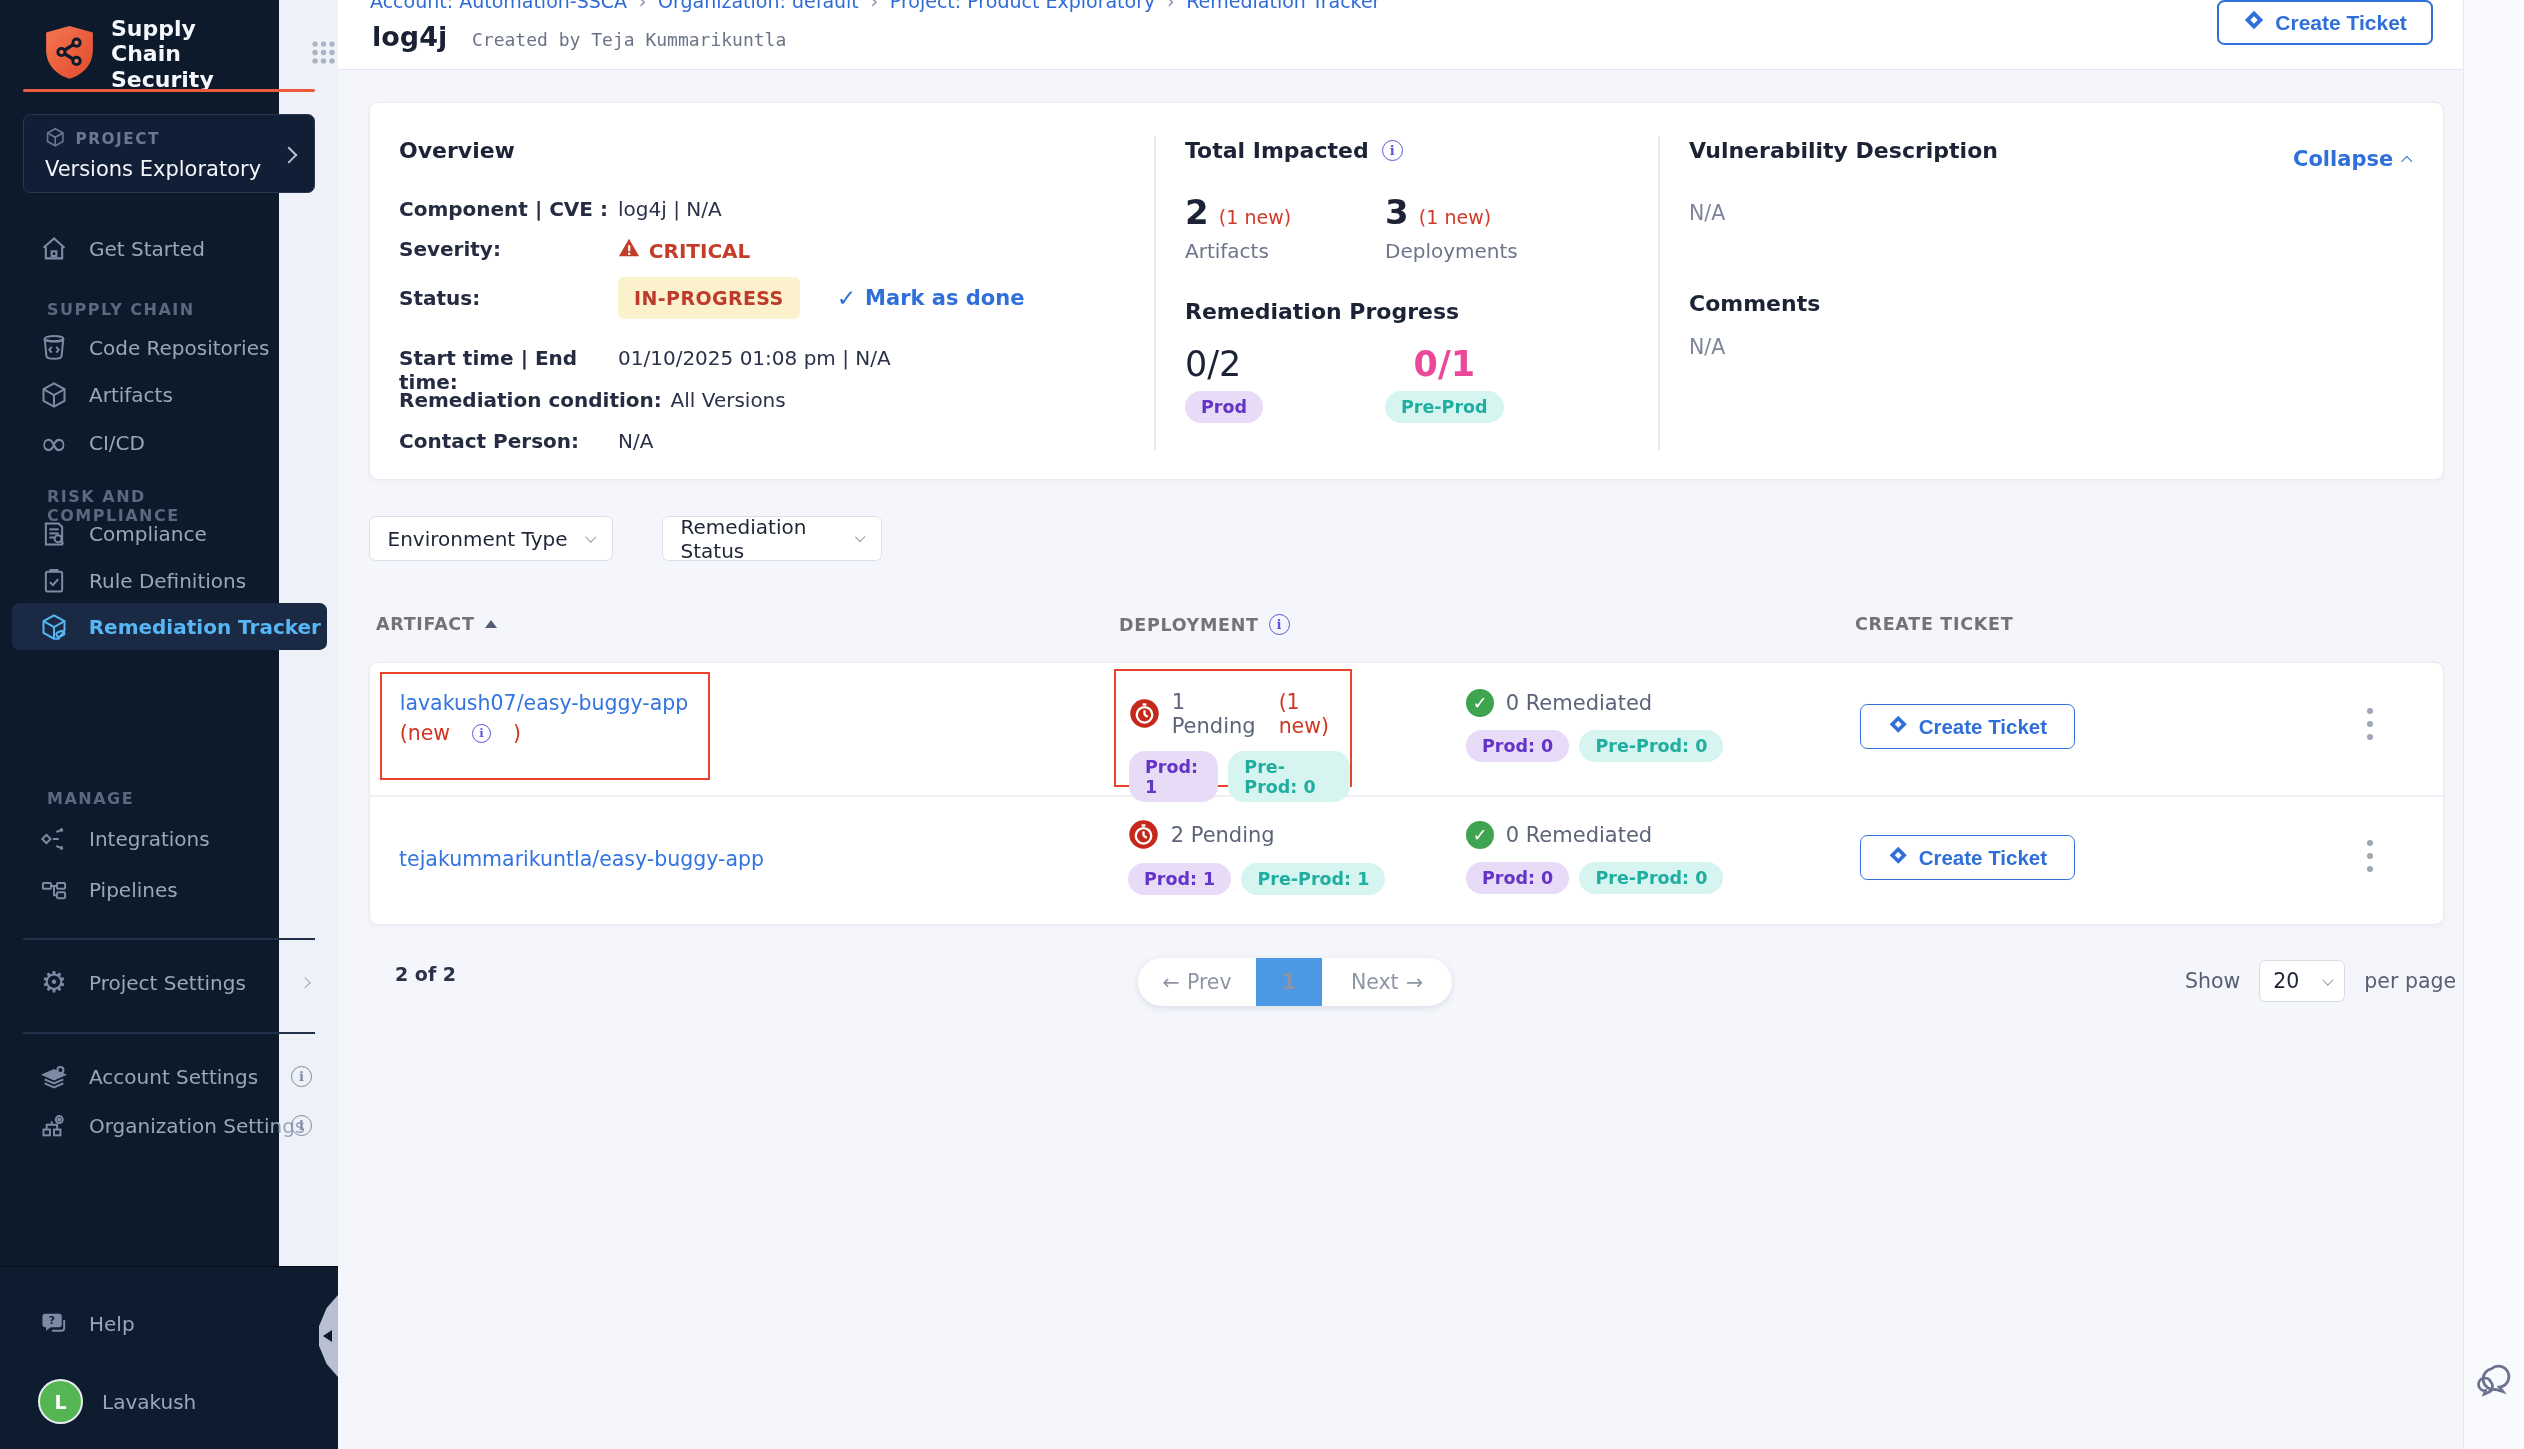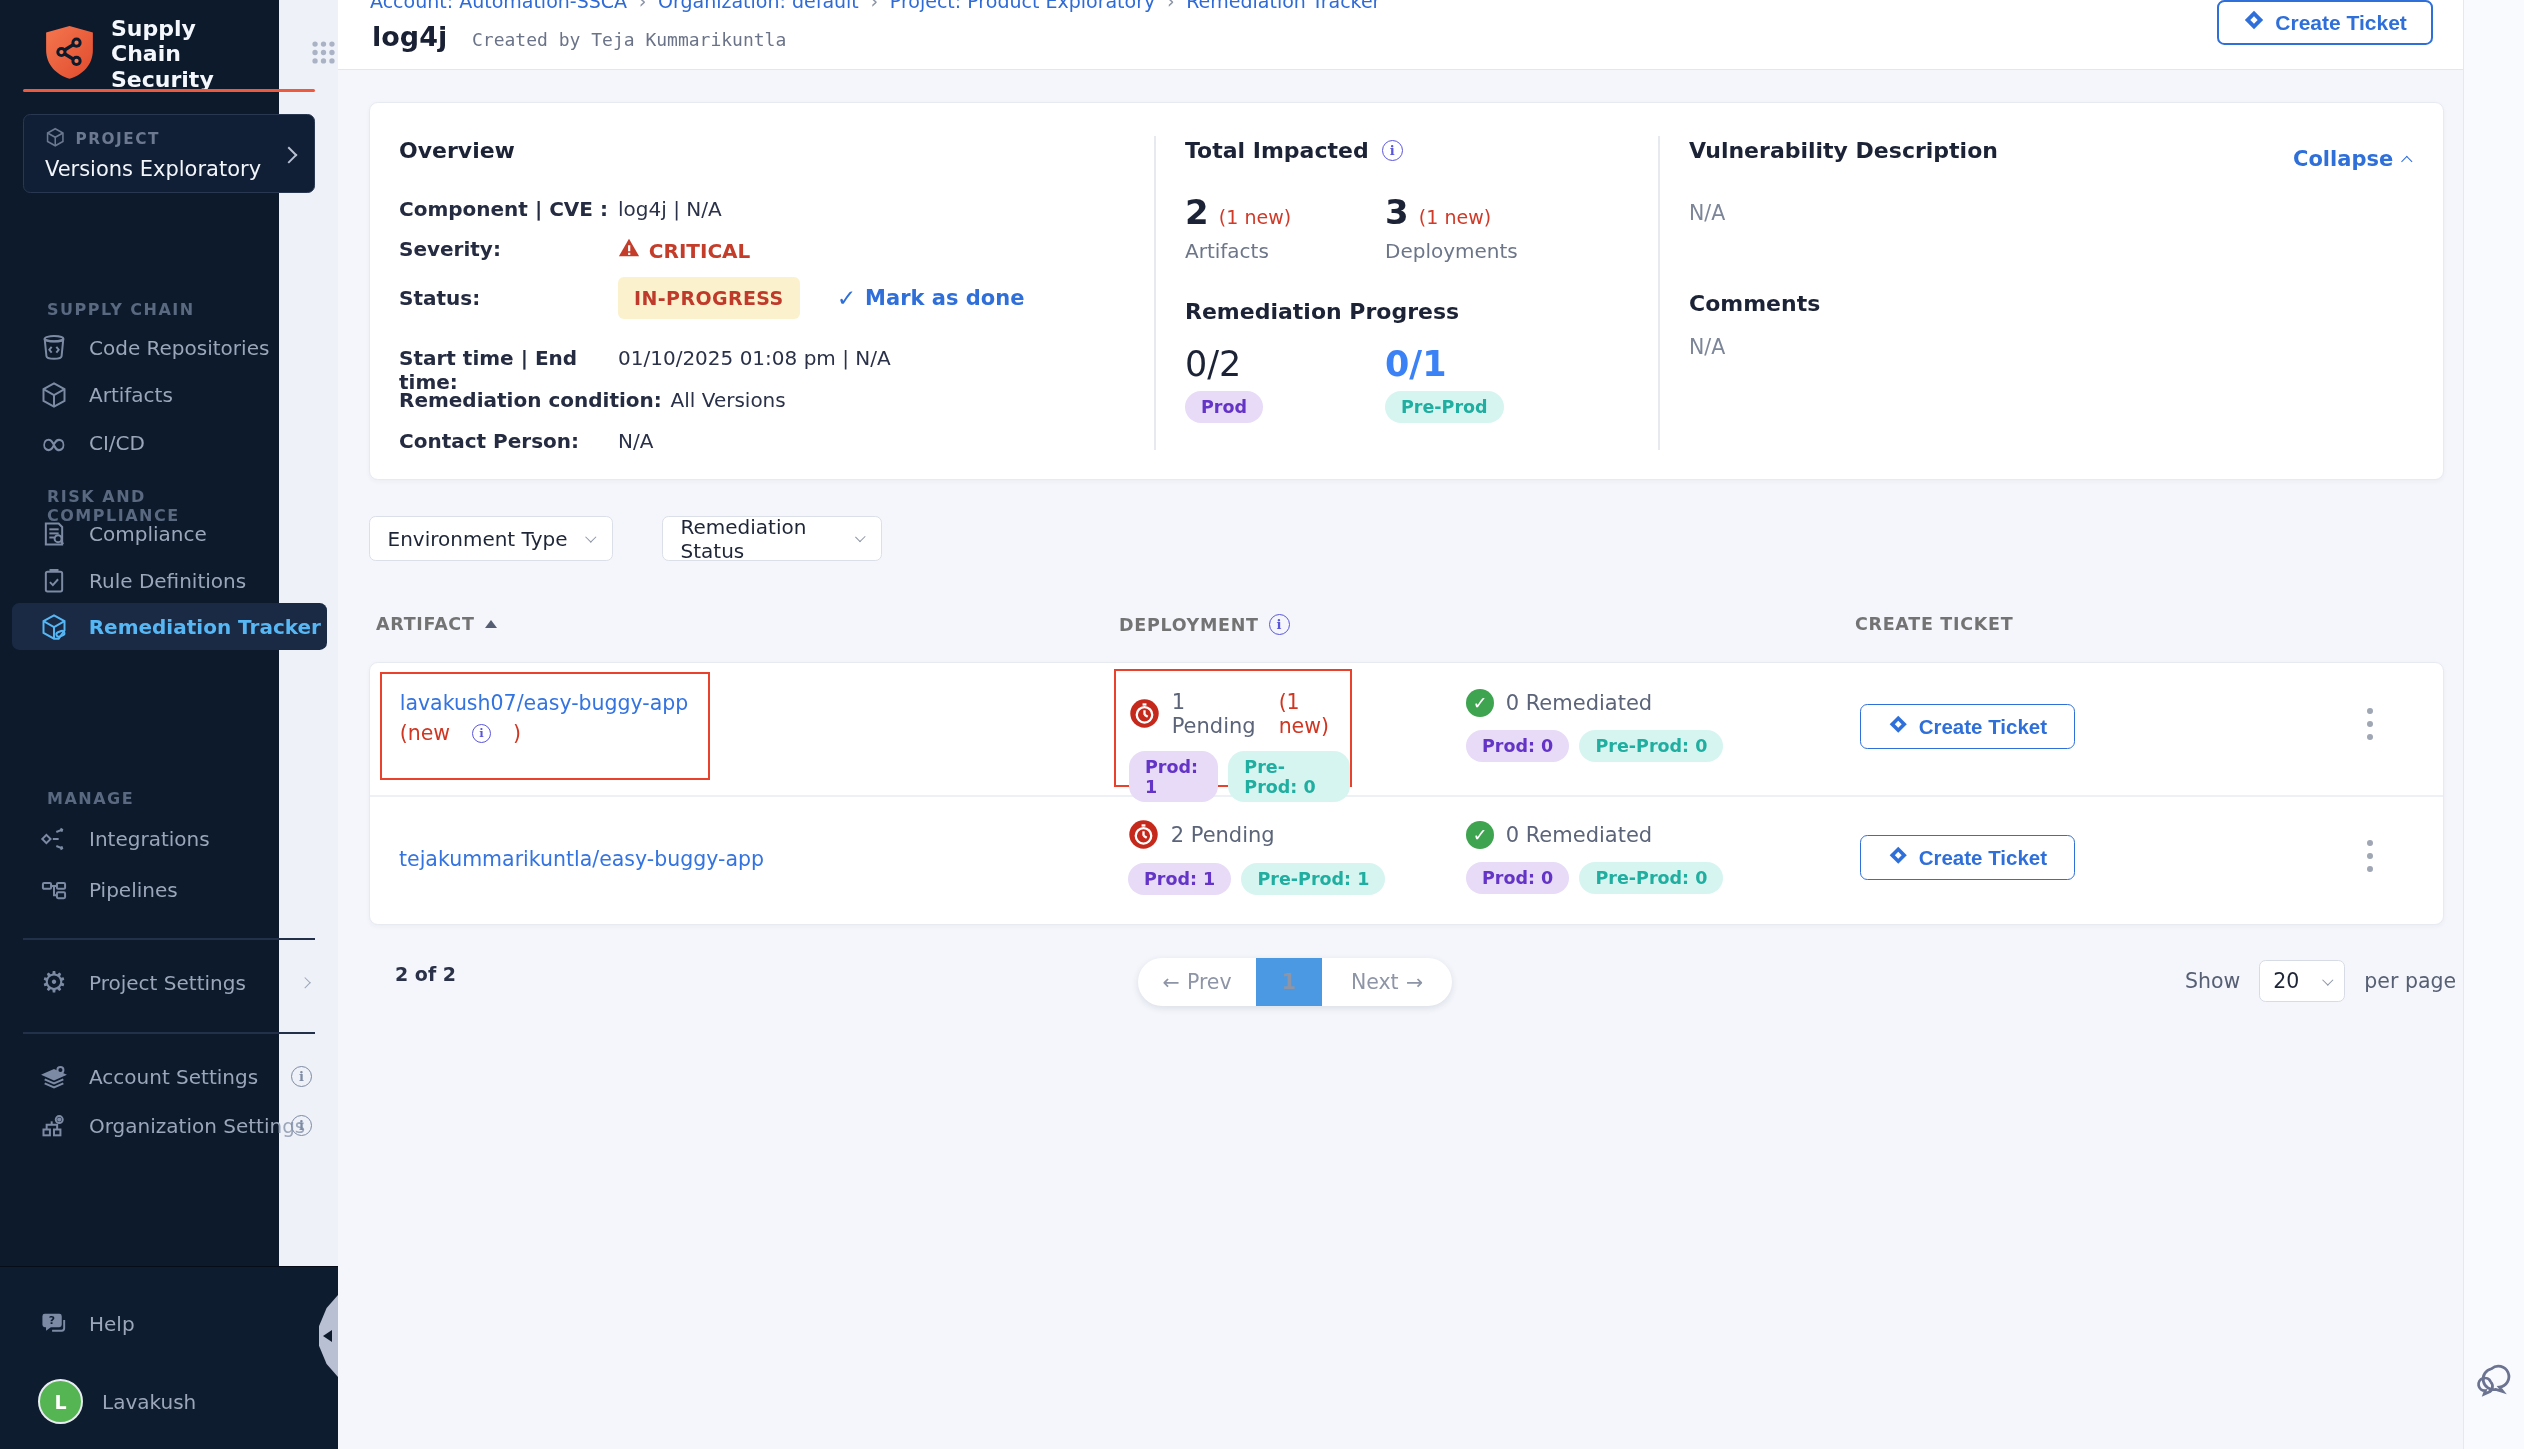--- a/index.html
+++ b/index.html
@@ -155,20 +155,30 @@
             <path d="M3 7 L12 12 L21 7"></path>
             <path d="M12 12 V22"></path>
         </svg>
       </span>
       <span>PROJECT</span>
     </div>
     <div class="proj-name">Versions Exploratory</div>
     <span class="chev right proj-chev"></span>
   </div>
 
+  <div class="side-row" style="top:225px;">
+    <span class="ico">
+      <svg width="28" height="28" viewBox="0 0 24 24" fill="none" stroke="#7d8aa3" stroke-width="1.8">
+        <path d="M3 11 L12 3 L21 11"></path>
+          <path d="M5 10 V20 H19 V10"></path>
+          <rect x="10" y="14" width="4" height="4"></rect>
+      </svg>
+    </span>
+    <span>Get Started</span>
+  </div>
 
   <div class="side-label" style="top:300px;">SUPPLY CHAIN</div>
 
   <div class="side-row" style="top:324px;">
     <span class="ico">
       <svg width="28" height="28" viewBox="0 0 24 24" fill="none" stroke="#7d8aa3" stroke-width="1.7">
         <path d="M4 4 C4 5.5 7.5 6.5 12 6.5 C16.5 6.5 20 5.5 20 4"></path>
         <path d="M4 4 L5.5 19 C5.6 20.3 8.4 21.3 12 21.3 C15.6 21.3 18.4 20.3 18.5 19 L20 4"></path>
         <ellipse cx="12" cy="4" rx="8" ry="2.2"></ellipse>
         <path d="M10 11 L8 13.5 L10 16"></path>
@@ -400,21 +410,21 @@
         <span class="new-red">(1 new)</span>
         </div>
       <div class="sub-gray" style="margin-top:7.3px;">Deployments</div>
     </div>
     <div class="ov-h" style="left:815px;top:196px;">Remediation Progress</div>
     <div class="abs" style="left:815px;top:241px;">
       <div style="font-size:35px;font-weight:400;color:#1c2336;">0/2</div>
       <div style="margin-top:7.3px;"><span class="pill pill-prod">Prod</span></div>
     </div>
     <div class="abs" style="left:1015px;top:241px;">
-      <div style="font-size:35px;font-weight:700;color:#3b82f6;">0/1</div>
+      <div style="font-size:35px;font-weight:700;color:#ec4899;text-align:center;">0/1</div>
       <div style="margin-top:7.3px;"><span class="pill pill-pre">Pre-Prod</span></div>
     </div>
 
     <div class="ov-h" style="left:1319px;top:35px;">Vulnerability Description</div>
     <div class="collapse-link">
       <span>Collapse</span>
       <span class="chev up sm" style="margin-top:5.8px;"></span>
     </div>
     <div class="na abs" style="left:1319px;top:98px;">N/A</div>
     <div class="ov-h" style="left:1319px;top:188px;">Comments</div>

